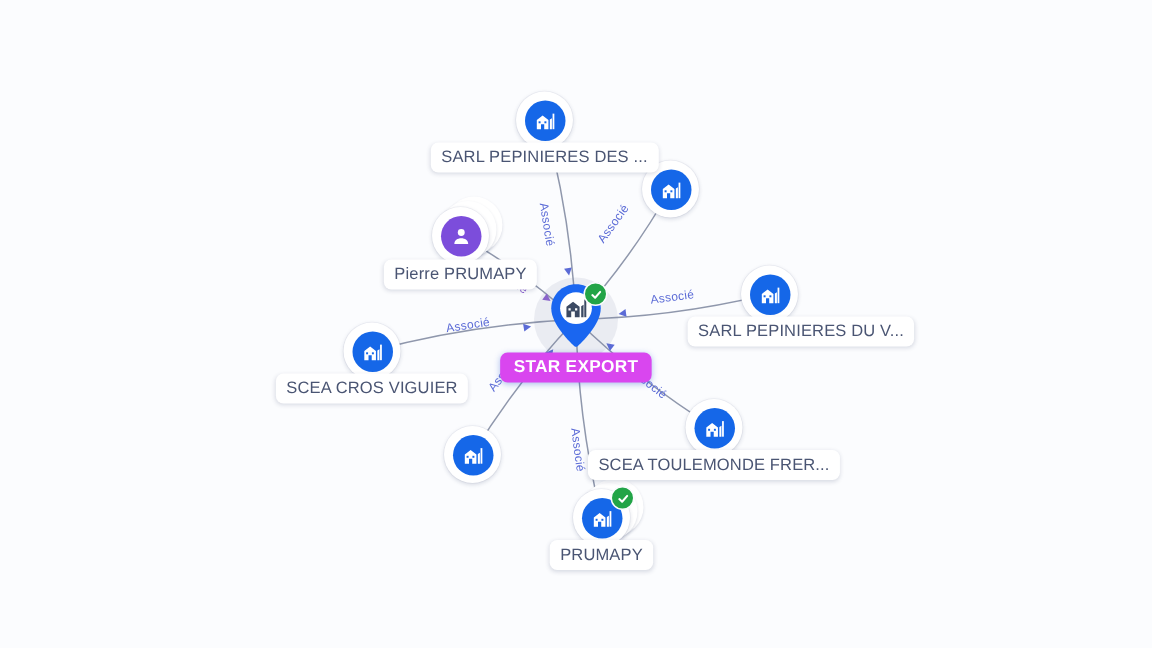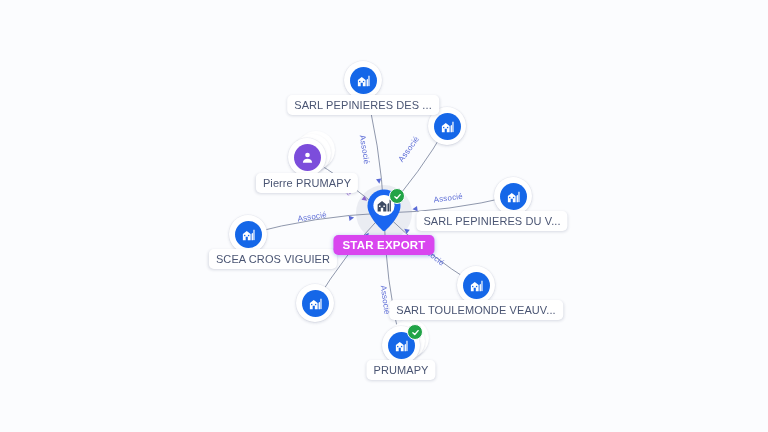--- a/index.html
+++ b/index.html
@@ -182,35 +182,35 @@
             <svg width="15" height="15" viewBox="0 0 24 24" aria-hidden="true">
               <path fill="#ffffff" d="M3 21V11.2L9.2 6.4L15.4 11.2V21H10.9V15.6H7.5V21H3Z"></path>
               <path fill="#ffffff" d="M16.9 21V10.6L19.1 9.2V21H16.9Z"></path>
               <rect x="19.8" y="4.4" width="1.9" height="16.6" fill="#ffffff"></rect>
               <rect x="4.9" y="12.6" width="2.1" height="2.1" fill="#1567e8"></rect>
               <rect x="11.1" y="12.6" width="2.1" height="2.1" fill="#1567e8"></rect>
             </svg>
           </div>
         </div>
       </div>
-      <div class="label" style="left: 492px; top: 211px;">SARL PEPINIERES DU V...</div>
+      <div class="label" style="left: 534px; top: 211px;">SARL PEPINIERES DU V...</div>
       <div class="node" style="left: 476px; top: 285px;">
         <div class="disc">
           <div class="inner">
             <svg width="15" height="15" viewBox="0 0 24 24" aria-hidden="true">
               <path fill="#ffffff" d="M3 21V11.2L9.2 6.4L15.4 11.2V21H10.9V15.6H7.5V21H3Z"></path>
               <path fill="#ffffff" d="M16.9 21V10.6L19.1 9.2V21H16.9Z"></path>
               <rect x="19.8" y="4.4" width="1.9" height="16.6" fill="#ffffff"></rect>
               <rect x="4.9" y="12.6" width="2.1" height="2.1" fill="#1567e8"></rect>
               <rect x="11.1" y="12.6" width="2.1" height="2.1" fill="#1567e8"></rect>
             </svg>
           </div>
         </div>
       </div>
-      <div class="label" style="left: 476px; top: 300px;">SARL TOULEMONDE VEAUV...</div>
+      <div class="label" style="left: 476px; top: 300px;">SCEA TOULEMONDE FRER...</div>
       <div class="node" style="left: 401px; top: 345px;">
         <div class="stack s2"></div>
         <div class="stack s1"></div>
         <div class="disc">
           <div class="inner">
             <svg width="15" height="15" viewBox="0 0 24 24" aria-hidden="true">
               <path fill="#ffffff" d="M3 21V11.2L9.2 6.4L15.4 11.2V21H10.9V15.6H7.5V21H3Z"></path>
               <path fill="#ffffff" d="M16.9 21V10.6L19.1 9.2V21H16.9Z"></path>
               <rect x="19.8" y="4.4" width="1.9" height="16.6" fill="#ffffff"></rect>
               <rect x="4.9" y="12.6" width="2.1" height="2.1" fill="#1567e8"></rect>
@@ -244,21 +244,21 @@
             <svg width="15" height="15" viewBox="0 0 24 24" aria-hidden="true">
               <path fill="#ffffff" d="M3 21V11.2L9.2 6.4L15.4 11.2V21H10.9V15.6H7.5V21H3Z"></path>
               <path fill="#ffffff" d="M16.9 21V10.6L19.1 9.2V21H16.9Z"></path>
               <rect x="19.8" y="4.4" width="1.9" height="16.6" fill="#ffffff"></rect>
               <rect x="4.9" y="12.6" width="2.1" height="2.1" fill="#1567e8"></rect>
               <rect x="11.1" y="12.6" width="2.1" height="2.1" fill="#1567e8"></rect>
             </svg>
           </div>
         </div>
       </div>
-      <div class="label" style="left: 248px; top: 249px; margin-left: 25px;">SCEA CROS VIGUIER</div>
+      <div class="label" style="left: 248px; top: 249px;">SCEA CROS VIGUIER</div>
       <div class="node" style="left: 307px; top: 157px;">
         <div class="stack s2"></div>
         <div class="stack s1"></div>
         <div class="disc">
           <div class="inner person">
             <svg width="15" height="15" viewBox="0 0 24 24" aria-hidden="true">
               <circle cx="12" cy="8" r="3.7" fill="#ffffff"></circle>
               <path fill="#ffffff" d="M4.6 20.2c0-4 3.3-6.2 7.4-6.2s7.4 2.2 7.4 6.2Z"></path>
             </svg>
           </div>

